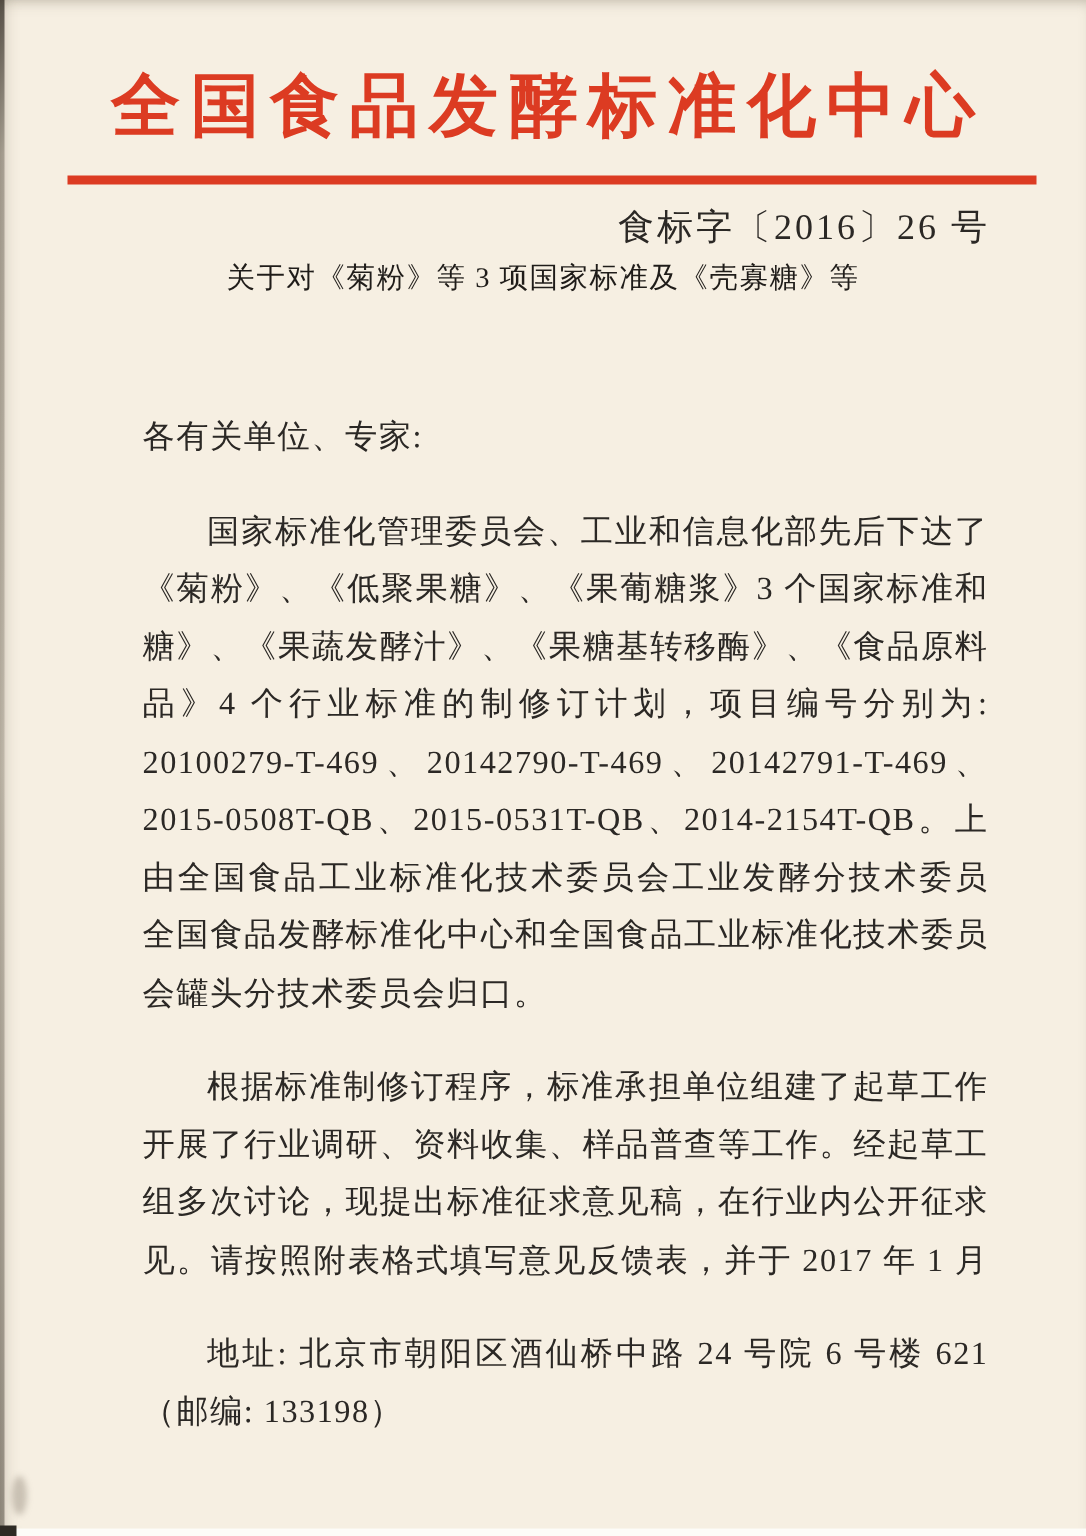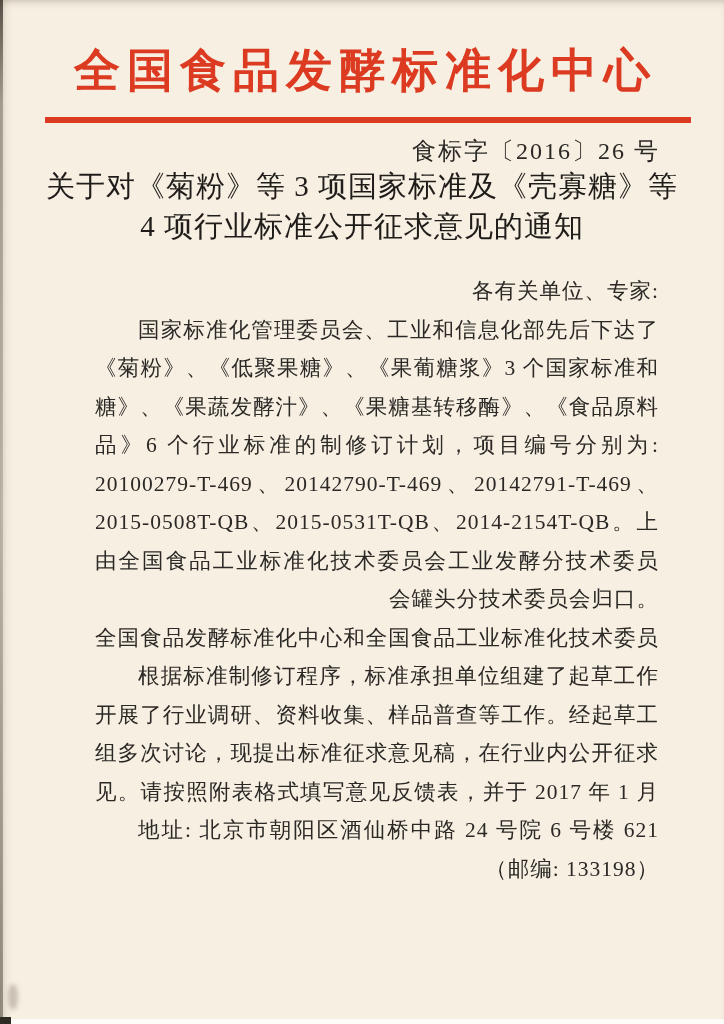--- a/index.html
+++ b/index.html
@@ -78,79 +78,79 @@
     letter-spacing: 2px;
     color: #2b2825;
   }
   
   .doc-title {
     position: absolute;
     top: 166px;
     left: 40px;
     right: 40px;
     text-align: center;
-    font-size: 29px;
+    font-size: 19px;
     line-height: 40px;
     letter-spacing: 1px;
     color: #1f1c19;
   }
   
   .body-lines {
     position: absolute;
     top: 272px;
     left: 95px;
     width: 564px;
     color: #2b2825;
   }
   .line {
     height: 38.5px;
     line-height: 38.5px;
     font-size: 21.5px;
     letter-spacing: 1px;
     white-space: nowrap;
-    text-align: right;
+    text-align: left;
   }
   .line.justify {
     white-space: normal;
     text-align: justify;
     text-align-last: justify;
     text-justify: inter-character;
     overflow: hidden;
   }
   .line.indent {
     text-indent: 43px;
+    margin-top: 24px;
   }
 </style>
 </head>
 <body>
 
 <div class="page" style="background: rgb(246, 239, 226);">
 
   <div class="org-name" style="color: rgb(220, 59, 34); text-align: center;">全国食品发酵标准化中心</div>
 
   <div class="red-rule" style="background: rgb(220, 59, 34);"></div>
 
   <div class="doc-number">食标字〔2016〕26 号</div>
 
   <div class="doc-title">
     <div>关于对《菊粉》等 3 项国家标准及《壳寡糖》等</div>
-    <div>4 项行业标准公开征求意见的通知</div>
   </div>
 
   <div class="body-lines">
       <div class="line">各有关单位、专家:</div>
       <div class="line indent justify">国家标准化管理委员会、工业和信息化部先后下达了</div>
       <div class="line justify">《菊粉》、《低聚果糖》、《果葡糖浆》3 个国家标准和《壳寡</div>
       <div class="line justify">糖》、《果蔬发酵汁》、《果糖基转移酶》、《食品原料用芦荟制</div>
-      <div class="line justify">品》6 个行业标准的制修订计划，项目编号分别为:</div>
+      <div class="line justify">品》4 个行业标准的制修订计划，项目编号分别为:</div>
       <div class="line justify">20100279-T-469、20142790-T-469、20142791-T-469、2013-1877T-QB、</div>
       <div class="line justify">2015-0508T-QB、2015-0531T-QB、2014-2154T-QB。上述标准分别</div>
       <div class="line justify">由全国食品工业标准化技术委员会工业发酵分技术委员会、</div>
+      <div class="line justify">全国食品发酵标准化中心和全国食品工业标准化技术委员</div>
       <div class="line">会罐头分技术委员会归口。</div>
-      <div class="line justify">全国食品发酵标准化中心和全国食品工业标准化技术委员</div>
       <div class="line indent justify">根据标准制修订程序，标准承担单位组建了起草工作组，</div>
       <div class="line justify">开展了行业调研、资料收集、样品普查等工作。经起草工作</div>
       <div class="line justify">组多次讨论，现提出标准征求意见稿，在行业内公开征求意</div>
       <div class="line justify">见。请按照附表格式填写意见反馈表，并于 2017 年 1 月 26</div>
       <div class="line indent justify">地址: 北京市朝阳区酒仙桥中路 24 号院 6 号楼 621 室</div>
       <div class="line">（邮编: 133198）</div>
     </div>
 
   <div class="edge-left"></div>
   <div class="edge-bottom"></div>

